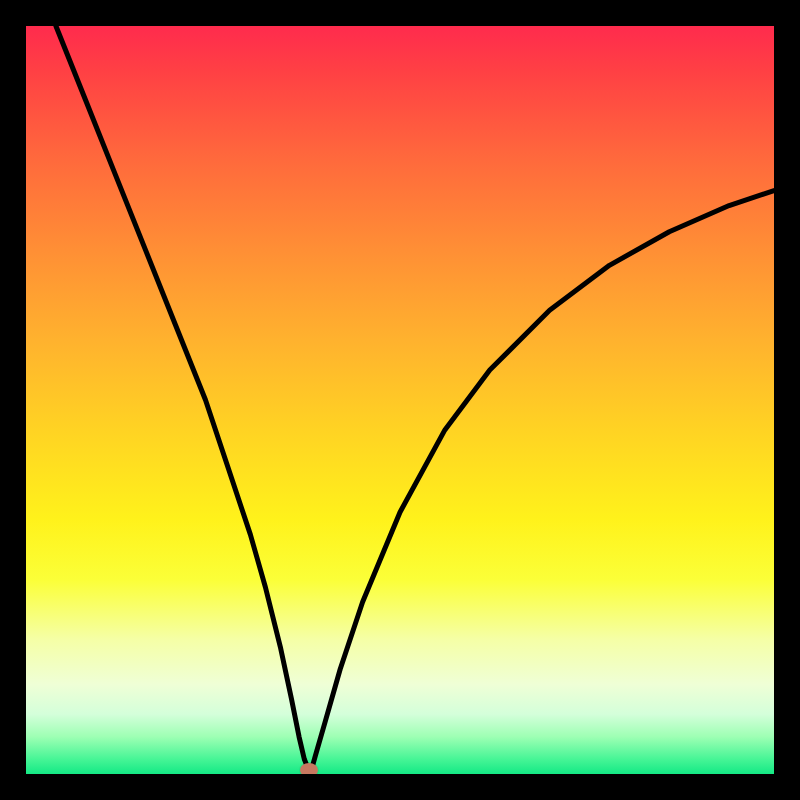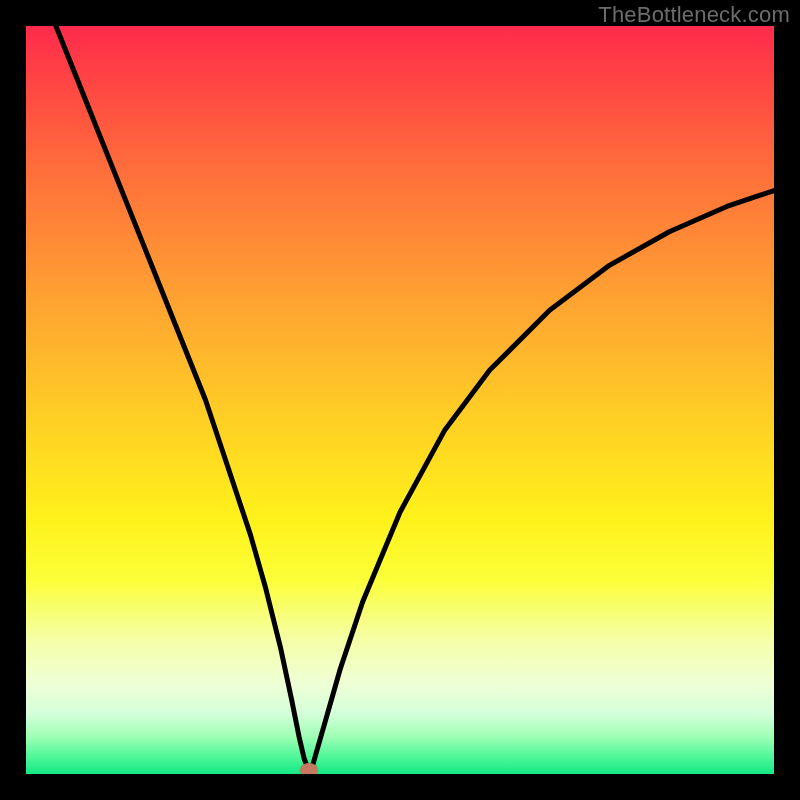--- a/index.html
+++ b/index.html
@@ -78,14 +78,13 @@
 </head>
 <body>
 
 <div class="stage">
   <div class="gradient"></div>
   <svg class="curve" viewBox="0 0 748 748" preserveAspectRatio="none">
     <path id="curve-path" d="M 29.92 0.00 L 59.84 74.80 L 89.76 149.60 L 119.68 224.40 L 149.60 299.20 L 179.52 374.00 L 201.96 441.32 L 224.40 508.64 L 239.36 561.00 L 254.32 620.84 L 265.54 673.20 L 273.02 710.60 L 278.26 733.04 L 282.74 744.26 L 285.74 742.76 L 289.48 729.30 L 299.20 695.64 L 314.16 643.28 L 336.60 575.96 L 374.00 486.20 L 418.88 403.92 L 463.76 344.08 L 523.60 284.24 L 583.44 239.36 L 643.28 205.70 L 703.12 179.52 L 748.00 164.56" stroke="#000000" stroke-width="5" fill="none" stroke-linejoin="round" stroke-linecap="round"></path>
   </svg>
   <div class="marker" id="marker" style="left: 308.744px; top: 770.26px; background: rgb(199, 120, 96);"></div>
   <div class="frame"></div>
-  <div class="watermark">TheBottleneck.com</div>
 </div>
 
 </body></html>

